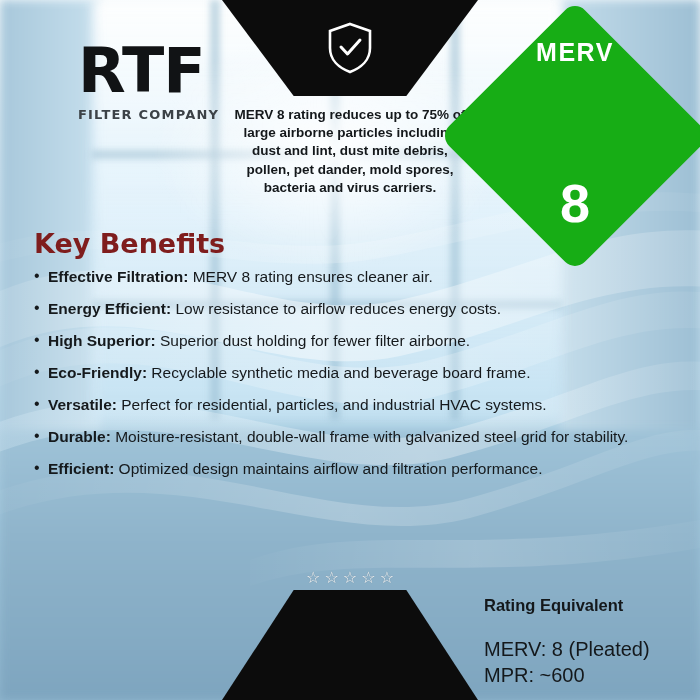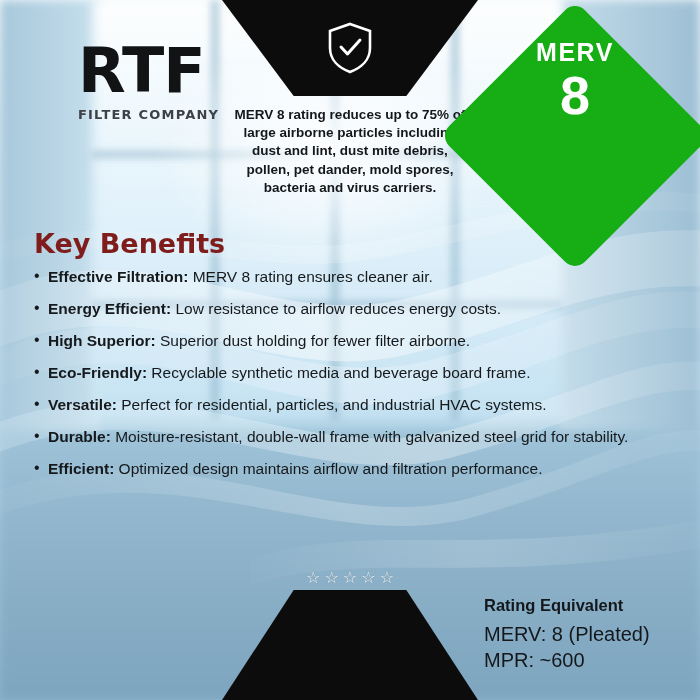--- a/index.html
+++ b/index.html
@@ -172,21 +172,21 @@
   }
   .diamond-inner {
     position: absolute;
     left: 479px;
     top: 40px;
     width: 192px;
     height: 192px;
     display: flex;
     flex-direction: column;
     align-items: center;
-    justify-content: flex-start;
+    justify-content: space-between;
     color: #ffffff;
   }
   .diamond-label {
     font-size: 25px;
     font-weight: 700;
     letter-spacing: 1.5px;
     line-height: 1;
   }
   .diamond-value {
     font-size: 54px;
@@ -253,21 +253,21 @@
   .rating {
     position: absolute;
     left: 484px;
     top: 596px;
     width: 210px;
     color: #14181b;
   }
   .rating-title {
     font-size: 16.5px;
     font-weight: 800;
-    margin-bottom: 6px;
+    margin-bottom: 21px;
   }
   .rating-line {
     font-size: 20px;
     line-height: 1.32;
   }
 </style>
 </head>
 <body>
 
 <div class="poster">

